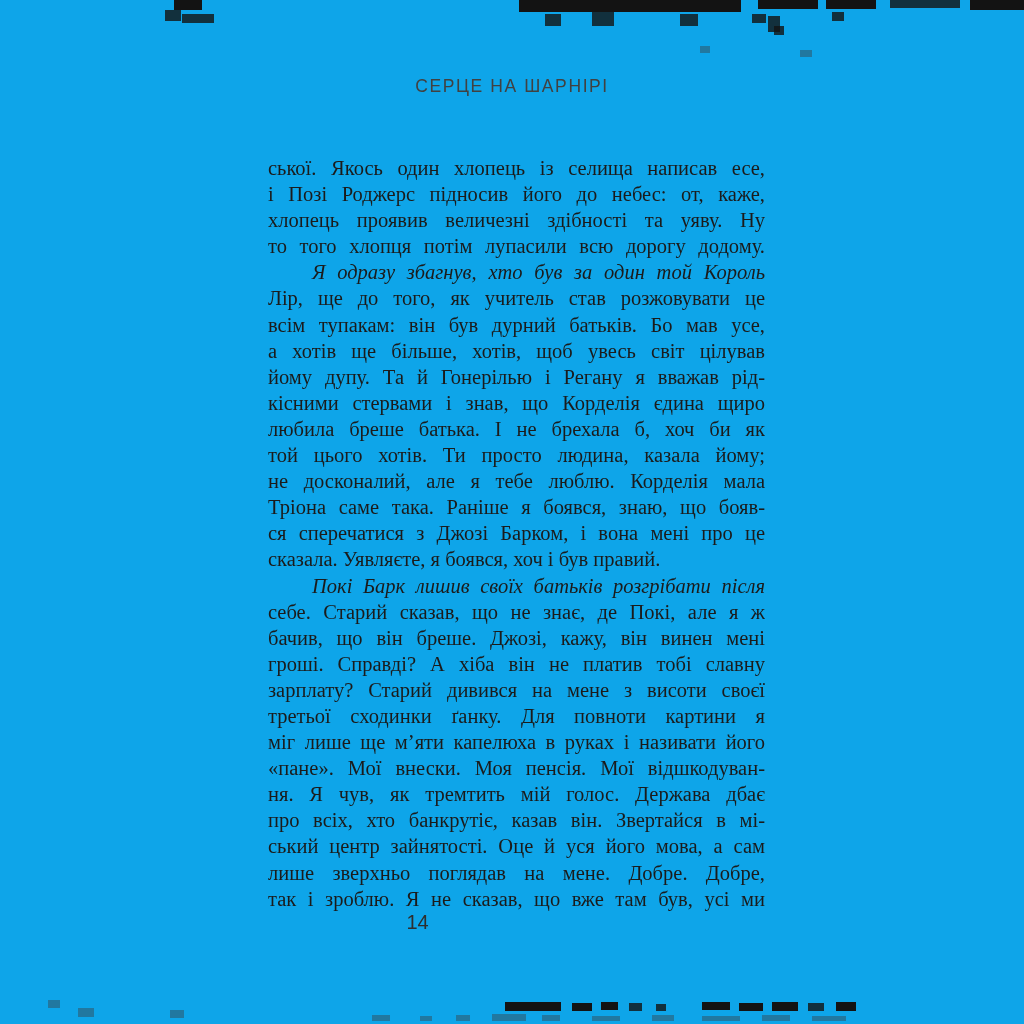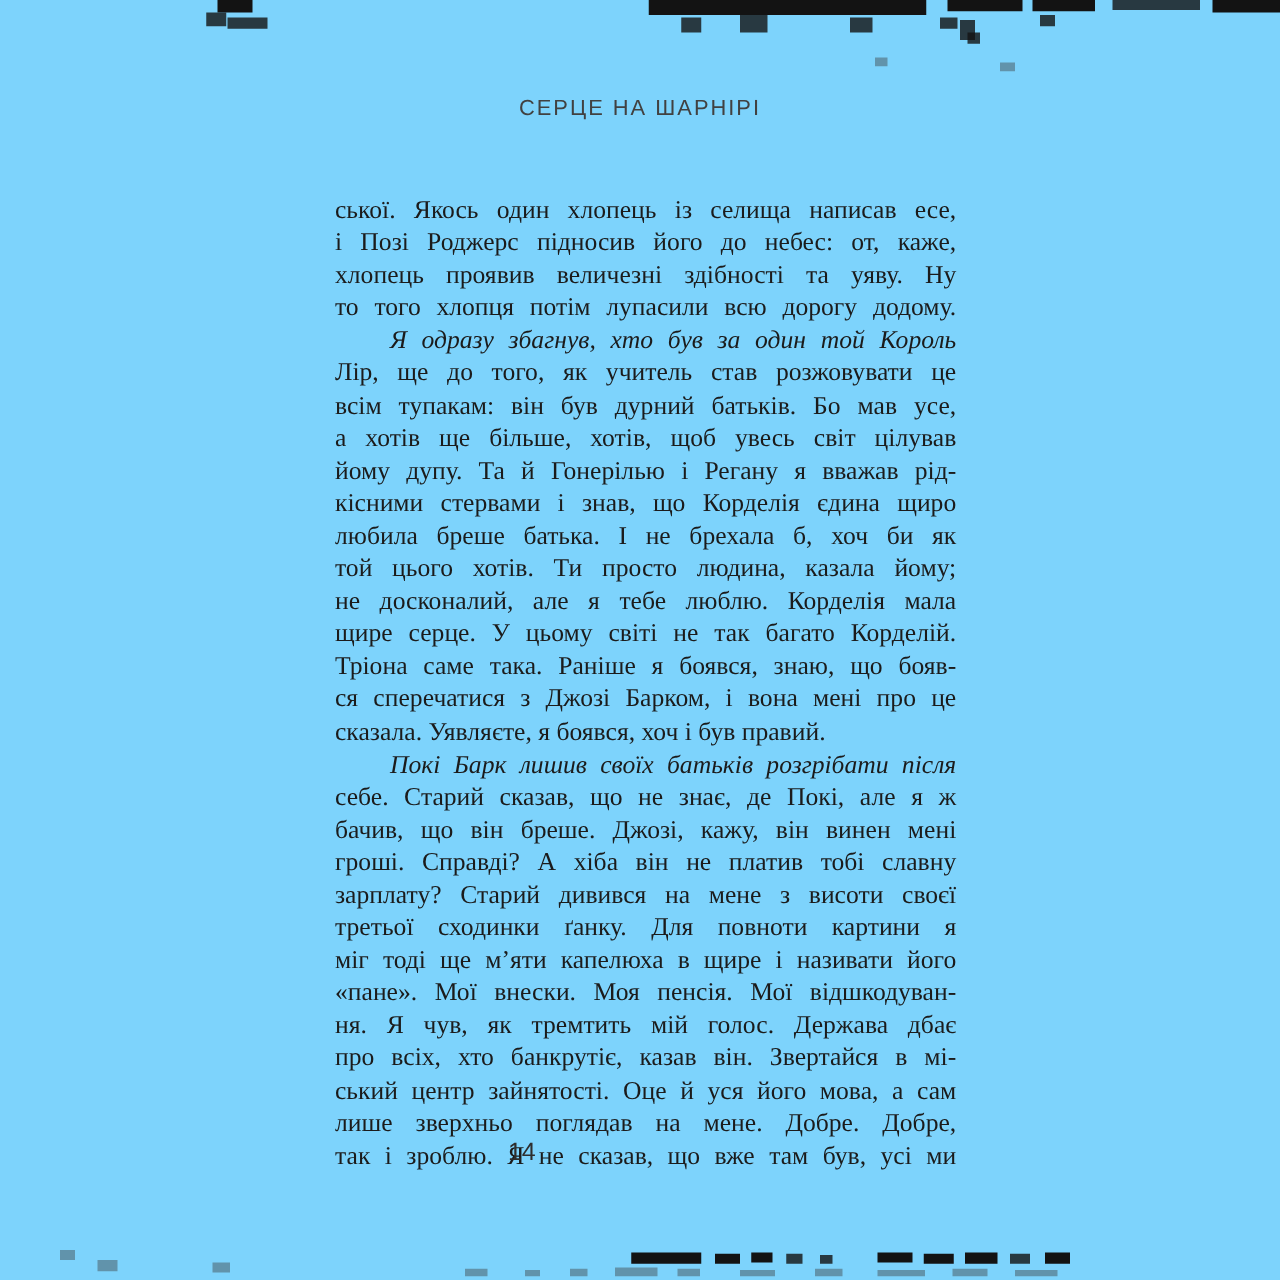--- a/index.html
+++ b/index.html
@@ -1,19 +1,19 @@
 <!DOCTYPE html>
 <html lang="uk"><head>
 <meta charset="utf-8">
 <style>
   html,body{margin:0;padding:0;background:#ffffff;}
   .page{
     position:relative;
     width:1024px;height:1024px;
-    background:#7dd3fc;
+    background:#0ea5e9;
     overflow:hidden;
     font-family:"Liberation Serif", serif;
   }
   .running-head{
     position:absolute;
     top:76px;left:0;width:1024px;
     text-align:center;
     font-family:"Liberation Sans", sans-serif;
     font-size:17.5px;
     letter-spacing:1.6px;
@@ -63,31 +63,30 @@
       <div class="line">то того хлопця потім лупасили всю дорогу додому.</div>
       <div class="line ind">Я одразу збагнув, хто був за один той Король</div>
       <div class="line">Лір, ще до того, як учитель став розжовувати це</div>
       <div class="line">всім тупакам: він був дурний батьків. Бо мав усе,</div>
       <div class="line">а хотів ще більше, хотів, щоб увесь світ цілував</div>
       <div class="line">йому дупу. Та й Гонерілью і Регану я вважав рід-</div>
       <div class="line">кісними стервами і знав, що Корделія єдина щиро</div>
       <div class="line">любила бреше батька. І не брехала б, хоч би як</div>
       <div class="line">той цього хотів. Ти просто людина, казала йому;</div>
       <div class="line">не досконалий, але я тебе люблю. Корделія мала</div>
-      <div class="line">щире серце. У цьому світі не так багато Корделій.</div>
       <div class="line">Тріона саме така. Раніше я боявся, знаю, що бояв-</div>
       <div class="line">ся сперечатися з Джозі Барком, і вона мені про це</div>
       <div class="line nj">сказала. Уявляєте, я боявся, хоч і був правий.</div>
       <div class="line ind">Покі Барк лишив своїх батьків розгрібати після</div>
       <div class="line">себе. Старий сказав, що не знає, де Покі, але я ж</div>
       <div class="line">бачив, що він бреше. Джозі, кажу, він винен мені</div>
       <div class="line">гроші. Справді? А хіба він не платив тобі славну</div>
       <div class="line">зарплату? Старий дивився на мене з висоти своєї</div>
       <div class="line">третьої сходинки ґанку. Для повноти картини я</div>
-      <div class="line">міг тоді ще м’яти капелюха в щире і називати його</div>
+      <div class="line">міг лише ще м’яти капелюха в руках і називати його</div>
       <div class="line">«пане». Мої внески. Моя пенсія. Мої відшкодуван-</div>
       <div class="line">ня. Я чув, як тремтить мій голос. Держава дбає</div>
       <div class="line">про всіх, хто банкрутіє, казав він. Звертайся в мі-</div>
       <div class="line">ський центр зайнятості. Оце й уся його мова, а сам</div>
       <div class="line">лише зверхньо поглядав на мене. Добре. Добре,</div>
       <div class="line">так і зроблю. Я не сказав, що вже там був, усі ми</div>
     </div>
 
   <div class="folio">14</div>
 

